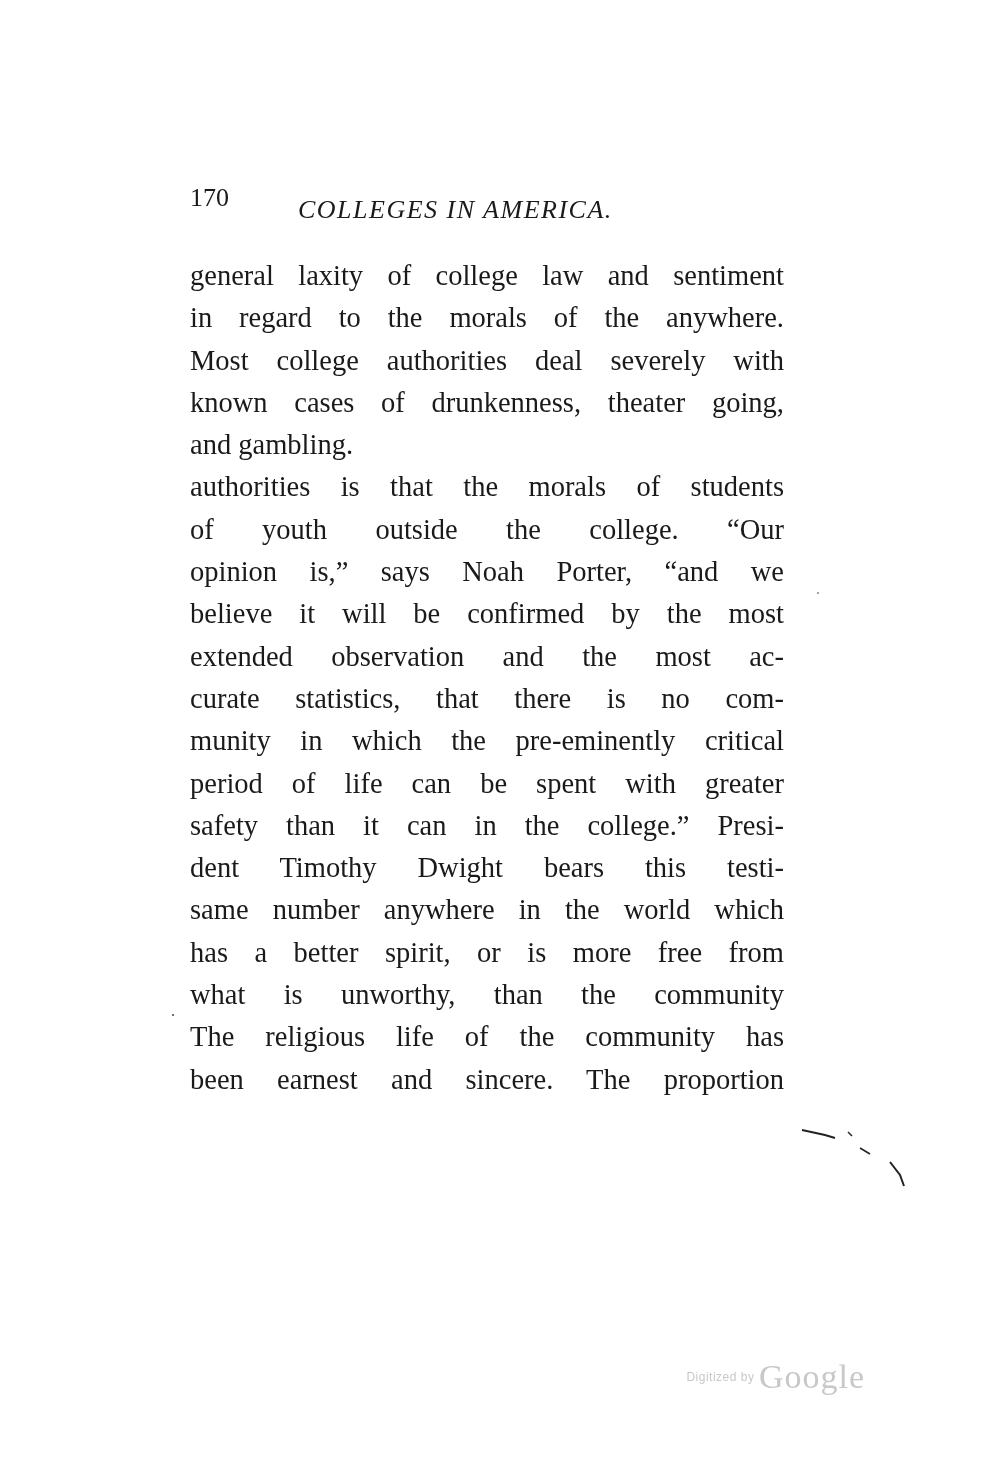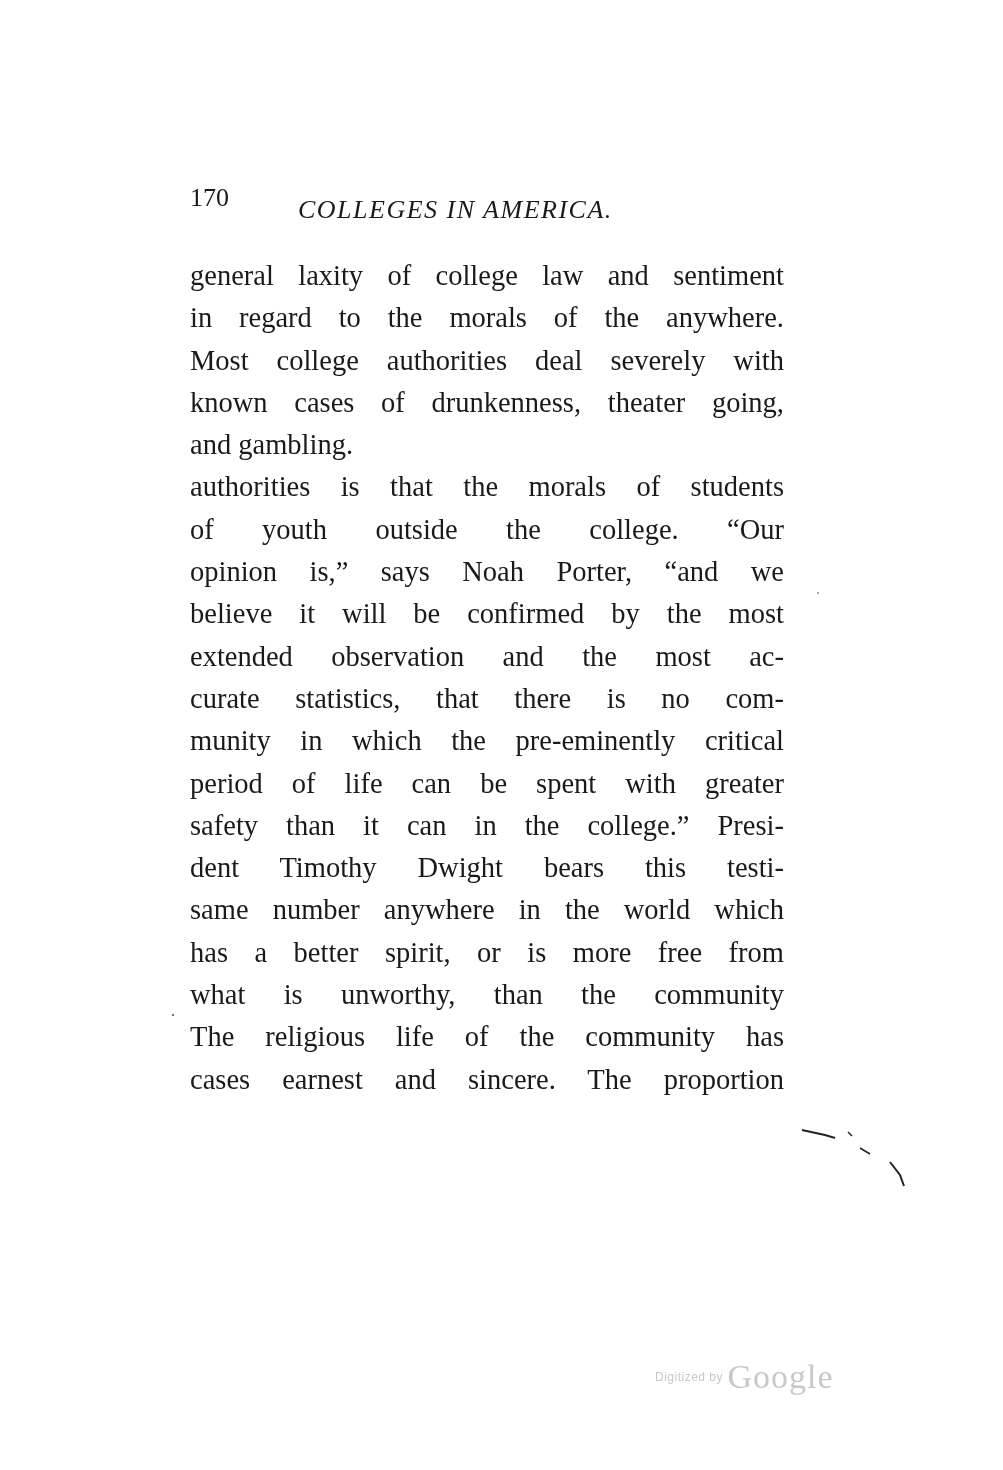--- a/index.html
+++ b/index.html
@@ -66,20 +66,21 @@
     }
     .watermark {
       position: absolute;
       left: 655px;
       top: 1358px;
       width: 210px;
       height: 46px;
       color: #c8c8c8;
       font-family: "Liberation Sans", "DejaVu Sans", sans-serif;
       white-space: nowrap;
+      text-align: right;
     }
     .watermark .small {
       font-size: 12px;
       vertical-align: middle;
       letter-spacing: 0.5px;
     }
     .watermark .brand {
       font-size: 34px;
       vertical-align: middle;
       font-family: "Liberation Serif", "DejaVu Serif", serif;
@@ -112,21 +113,21 @@
     <div class="line">extended observation and the most ac-</div>
     <div class="line">curate statistics, that there is no com-</div>
     <div class="line">munity in which the pre-eminently critical</div>
     <div class="line">period of life can be spent with greater</div>
     <div class="line">safety than it can in the college.” Presi-</div>
     <div class="line">dent Timothy Dwight bears this testi-</div>
     <div class="line">same number anywhere in the world which</div>
     <div class="line">has a better spirit, or is more free from</div>
     <div class="line">what is unworthy, than the community</div>
     <div class="line">The religious life of the community has</div>
-    <div class="line">cases earnest and sincere. The proportion</div>
+    <div class="line">been earnest and sincere. The proportion</div>
   </div>
 
   <svg class="mark" style="left:800px;top:1120px;" width="110" height="70" viewBox="0 0 110 70">
     <path d="M2 10 L25 15 L35 18" stroke="#222" stroke-width="2" fill="none"></path>
     <path d="M48 12 L52 16" stroke="#222" stroke-width="1.5" fill="none"></path>
     <path d="M60 28 L70 34" stroke="#222" stroke-width="1.5" fill="none"></path>
     <path d="M90 42 L100 55 L104 66" stroke="#222" stroke-width="2" fill="none"></path>
   </svg>
   <svg class="mark" style="left:170px;top:1012px;" width="6" height="6" viewBox="0 0 6 6">
     <circle cx="3" cy="3" r="1" fill="#444"></circle>

